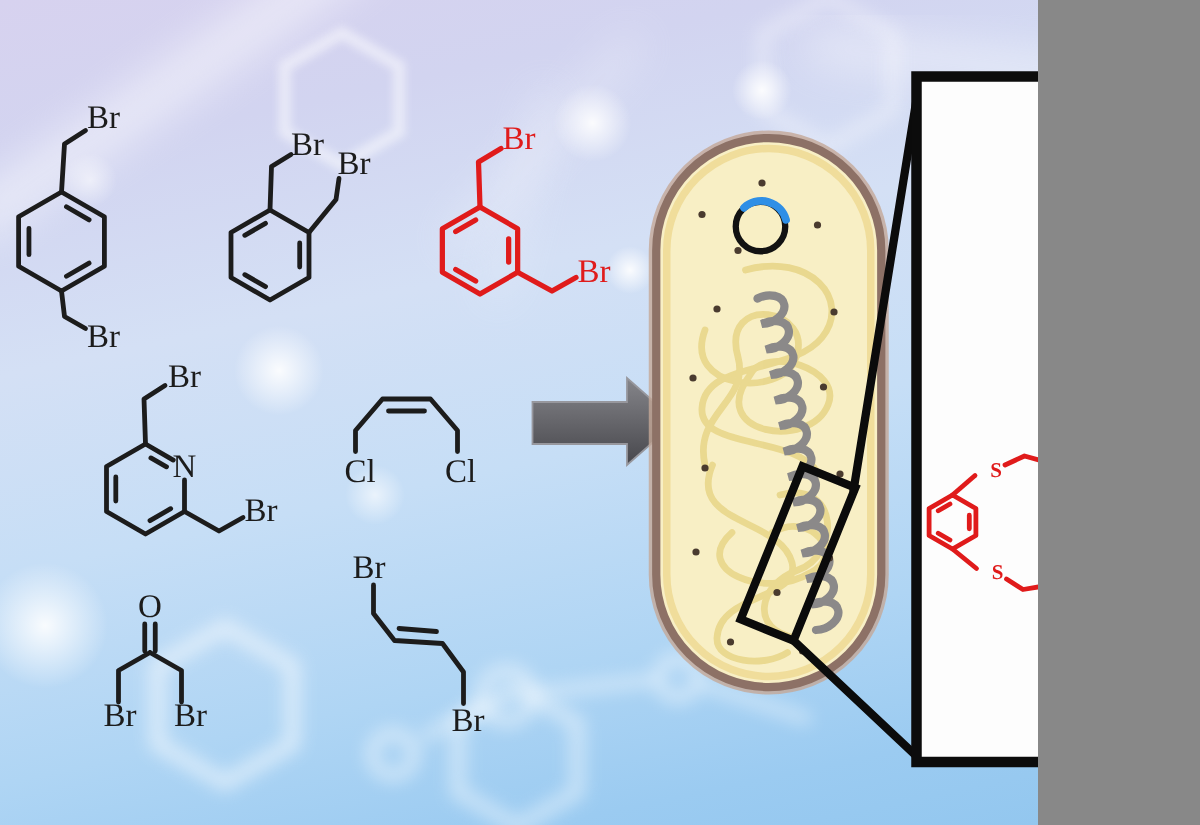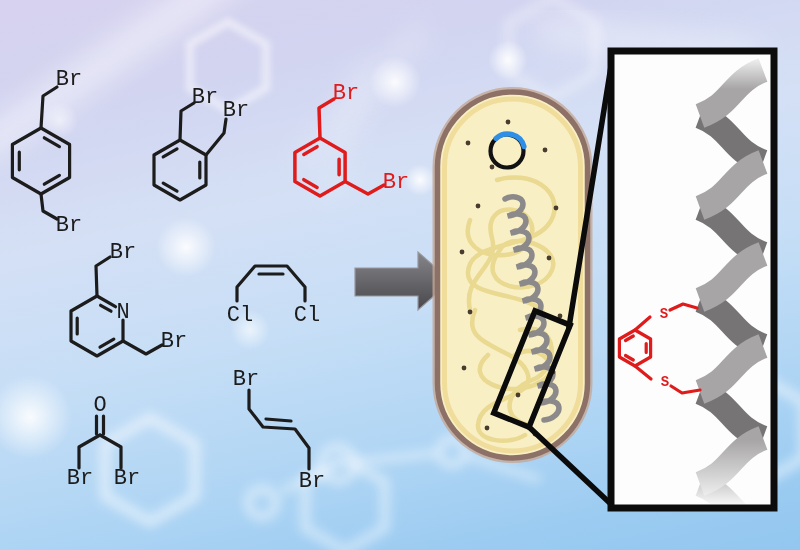--- a/index.html
+++ b/index.html
@@ -1,18 +1,18 @@
 <!DOCTYPE html>
 <html><head>
 <meta charset="utf-8">
 <style>
   html,body{margin:0;padding:0;background:#888;}
   .canvas{
-    position:relative;width:800px;height:550px;overflow:hidden;
-    font-family:Liberation Mono, monospace;
+    position:relative;width:692px;height:550px;overflow:hidden;
+    font-family:Liberation Serif, serif;
     background:linear-gradient(168deg,#d7d2ef 0%,#d2d4f0 16%,#d4e0f5 36%,#c6def6 55%,#afd5f4 75%,#9bcbf1 90%,#93c7ef 100%);
   }
   .layer{position:absolute;left:0;top:0;}
   svg text{stroke:none;}
   .atom{font-size:22px;font-weight:400;}
   .atom-s{font-size:14px;font-weight:700;}
 </style>
 </head>
 <body>
 

